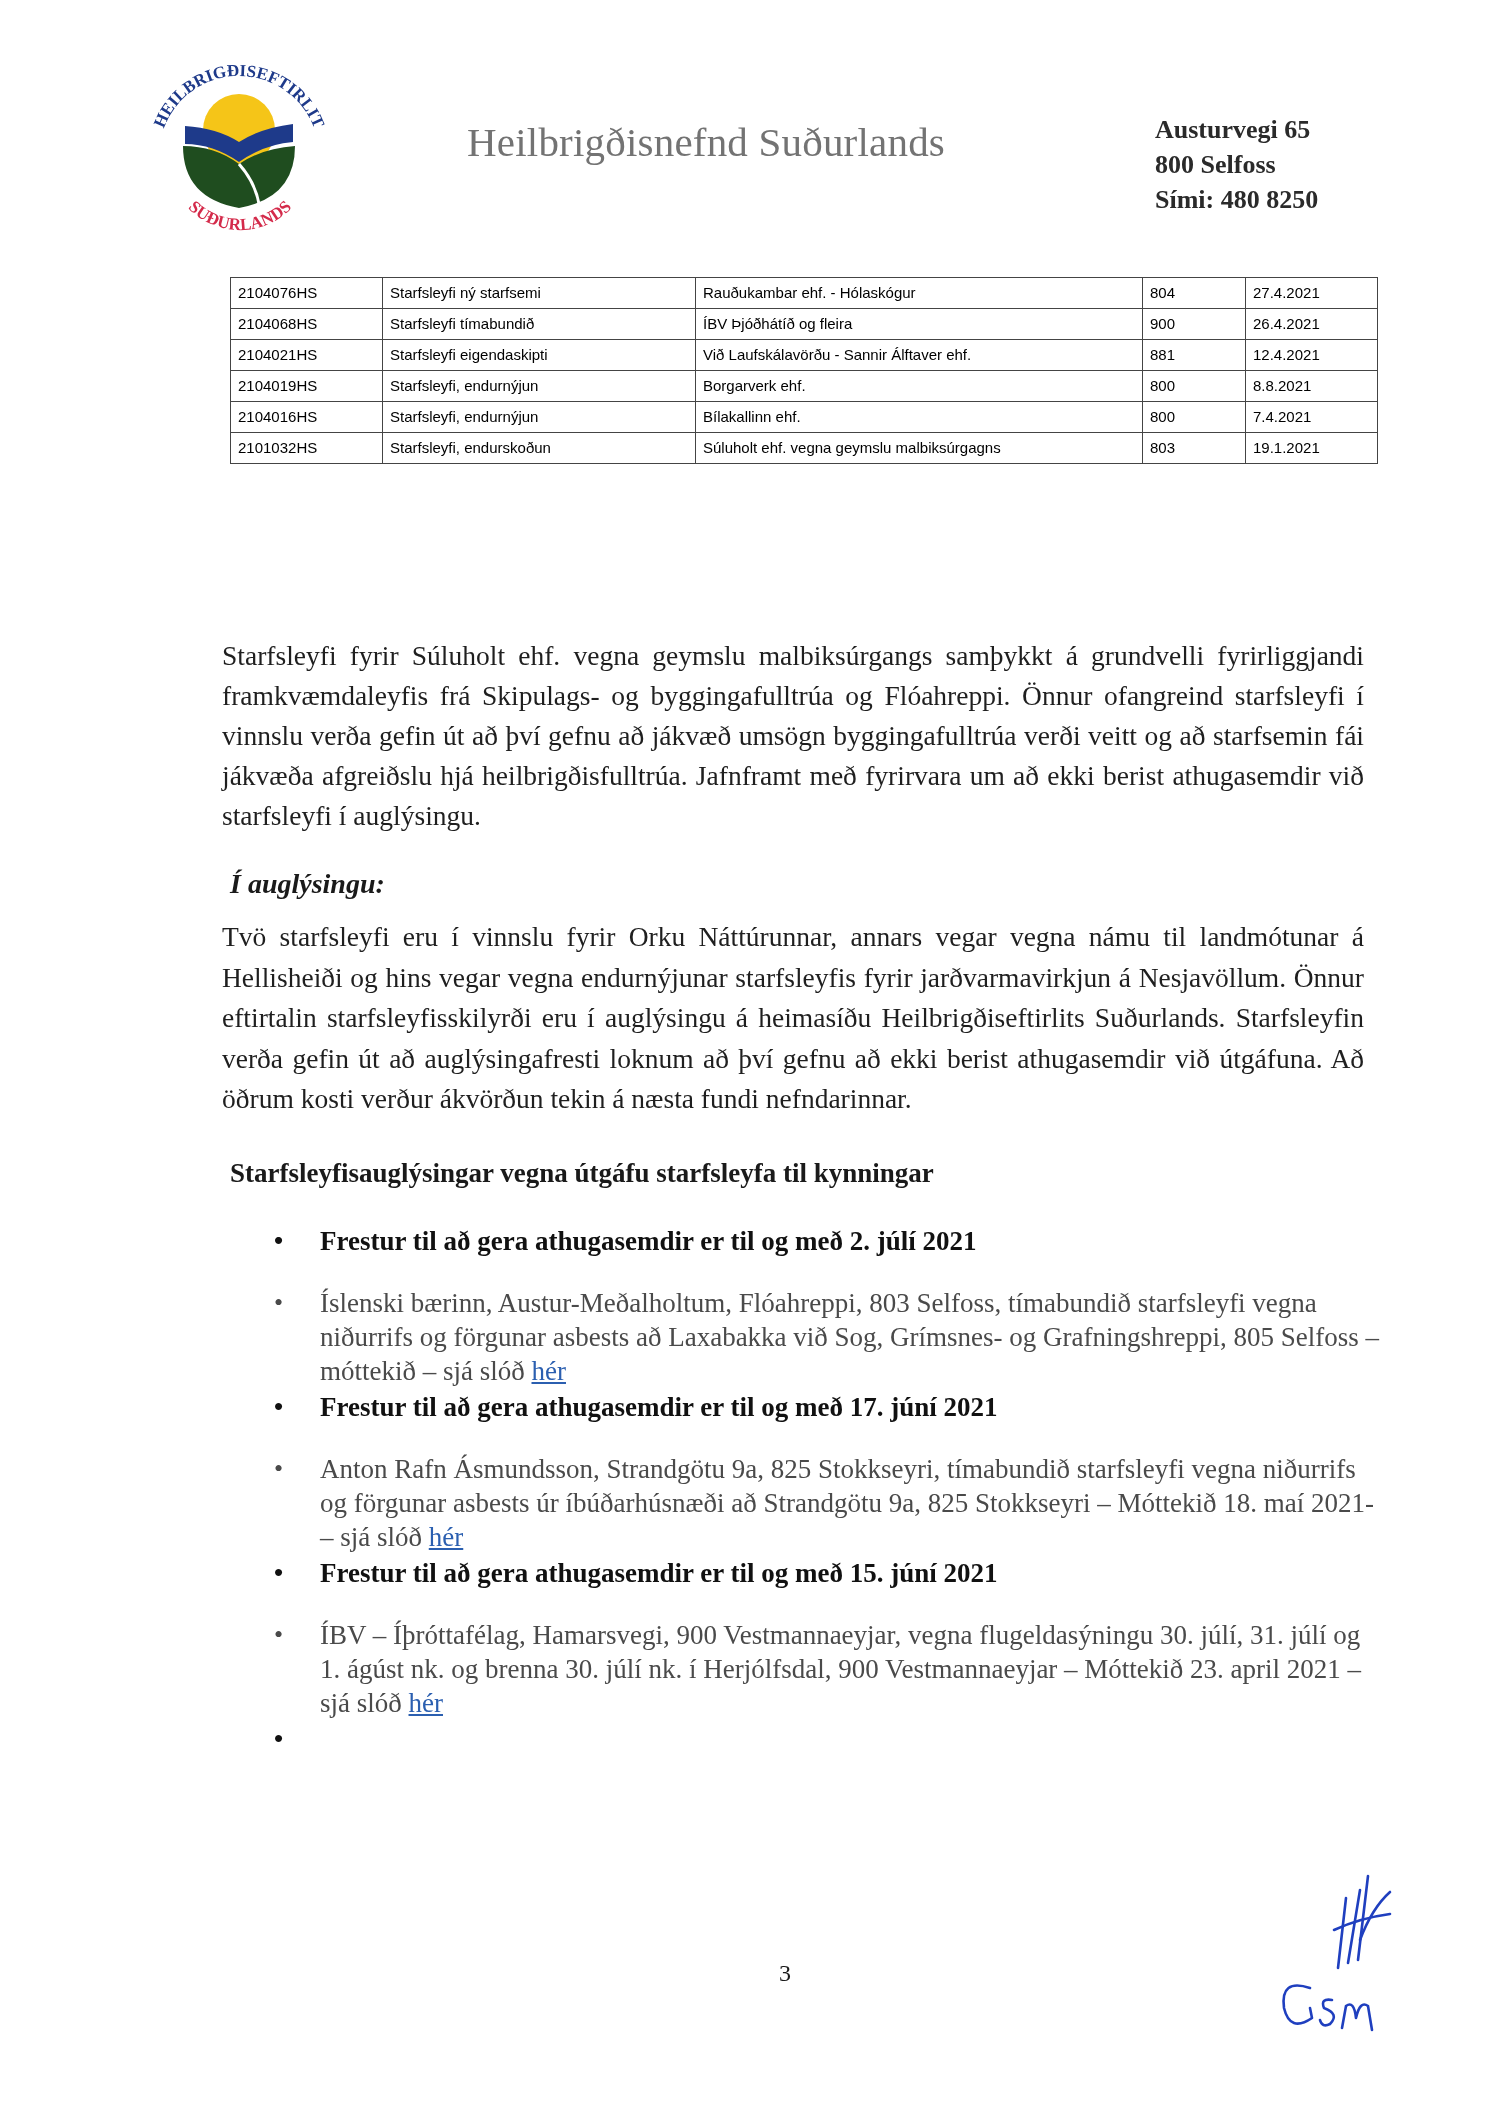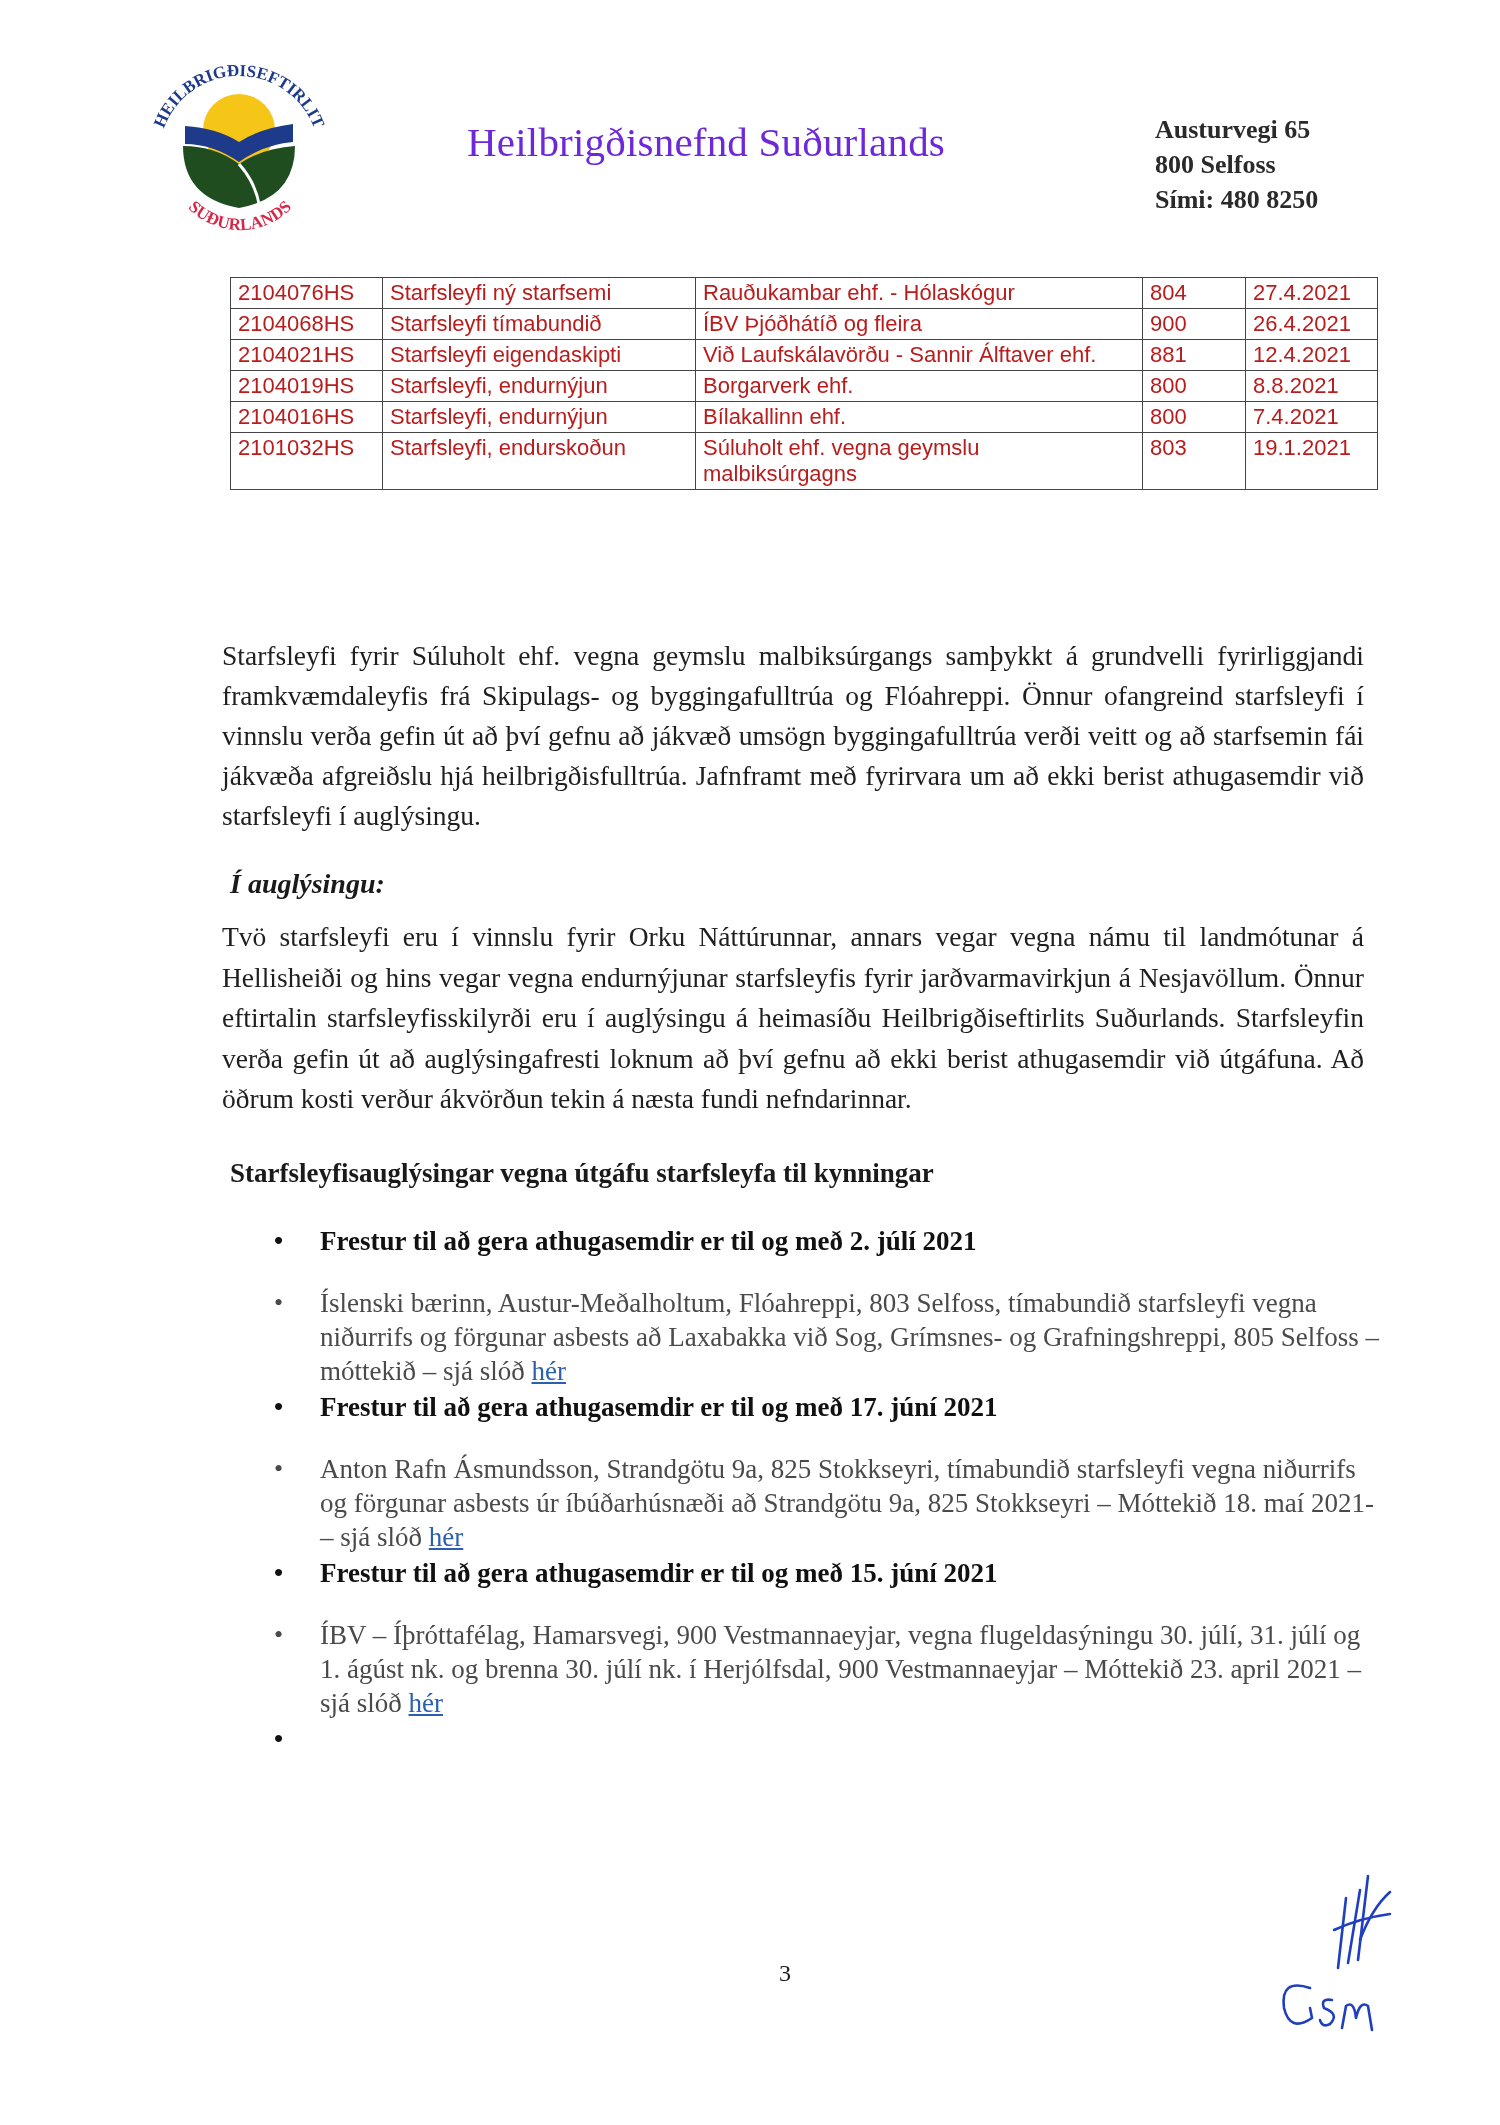--- a/index.html
+++ b/index.html
@@ -1,25 +1,25 @@
 <!DOCTYPE html>
 <html><head>
   <meta charset="utf-8">
   <style>
     html, body { margin: 0; padding: 0; background: #ffffff; }
     body { width: 1500px; height: 2125px; position: relative; overflow: hidden; color: #1a1a1a; font-family: "Liberation Serif", "DejaVu Serif", serif; }
 
     
     .logo { position: absolute; left: 137px; top: 58px; width: 205px; height: 175px; }
-    .org-title { position: absolute; left: 467px; top: 118px; font-size: 41px; letter-spacing: 0.2px; color: #6d28d9; }
+    .org-title { position: absolute; left: 467px; top: 118px; font-size: 41px; letter-spacing: 0.2px; color: #737373; }
     .address { position: absolute; left: 1155px; top: 112px; font-size: 26px; line-height: 35px; color: #2a2a2a; }
     .address div { white-space: nowrap; font-weight: bold; }
 
     
-    .permits { position: absolute; left: 230px; top: 277px; border-collapse: collapse; font-family: "Liberation Sans", "DejaVu Sans", sans-serif; font-size: 22px; color: #b91c1c; }
+    .permits { position: absolute; left: 230px; top: 277px; border-collapse: collapse; font-family: "Liberation Sans", "DejaVu Sans", sans-serif; font-size: 15px; color: #000000; }
     .permits td { border: 1.5px solid #444; padding: 2px 7px 2px 7px; vertical-align: top; line-height: 26px; }
     .c1 { width: 137px; }
     .c2 { width: 298px; }
     .c3 { width: 432px; }
     .c4 { width: 88px; margin-top: 24px; }
     .c5 { width: 117px; }
 
     
     .para { position: absolute; left: 222px; width: 1142px; font-size: 27.5px; line-height: 40px; text-align: justify; color: #1f1f1f; }
     .p1 { top: 636px; }

